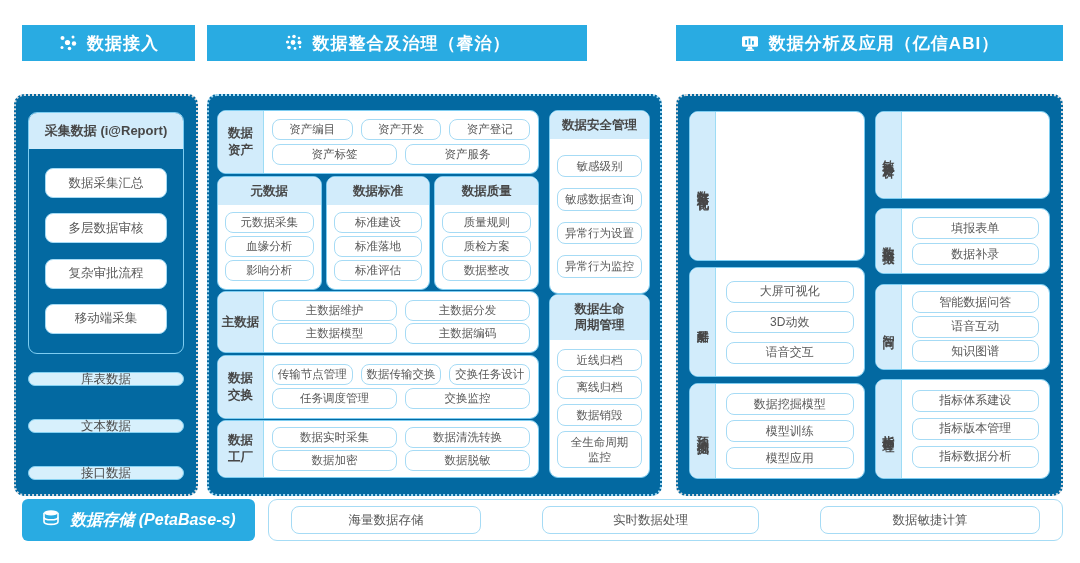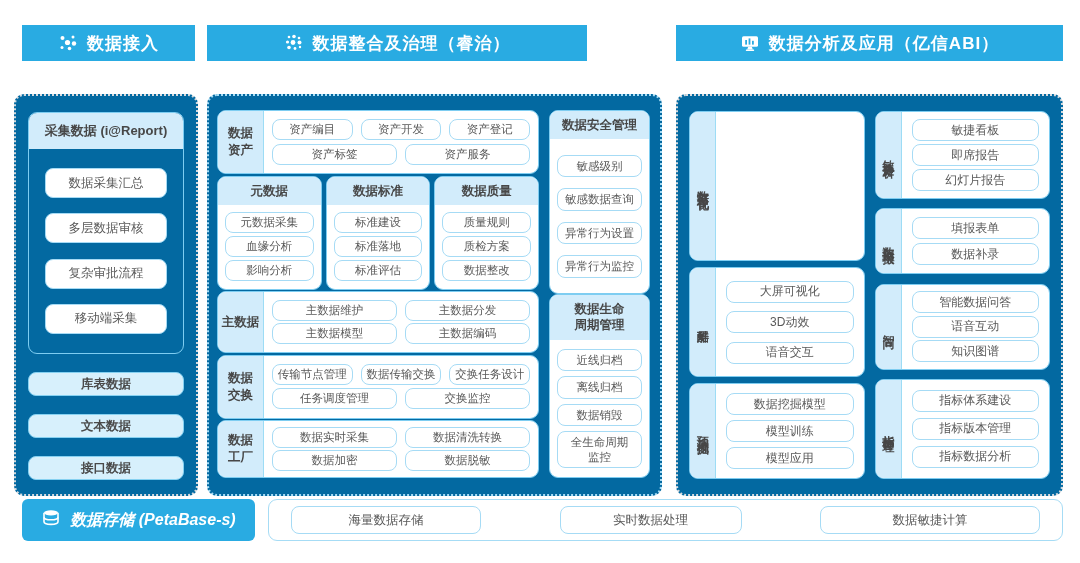--- a/index.html
+++ b/index.html
@@ -25,23 +25,23 @@
 
   
   .p-ingest{left:14px;width:184px;padding:16px 12px 14px;display:flex;flex-direction:column;}
   .report-card{height:242px;border:1px solid #7ecdf1;border-radius:9px;display:flex;
                flex-direction:column;overflow:hidden;margin-bottom:14px;}
   .card-hdr{background:#d2ecfb;text-align:center;font-weight:bold;font-size:13px;
             color:#474747;padding:9px 4px;}
   .card-body{flex:1;display:flex;flex-direction:column;justify-content:space-evenly;padding:4px 16px;}
   .card-body .pill{height:30px;font-size:12.5px;}
   .sources{flex:1;display:flex;flex-direction:column;justify-content:space-between;padding-top:4px;}
-  .source{height:24px;background:#d7f0fc;border:1px solid #86d1f1;border-radius:8px;
+  .source{height:14px;background:#d7f0fc;border:1px solid #86d1f1;border-radius:8px;
           display:flex;align-items:center;justify-content:center;font-size:12.5px;
-          font-weight:bold;color:#4a4a4a;}
+          font-weight:normal;color:#4a4a4a;}
 
   
   .p-gov{left:207px;width:455px;padding:14px 10px 16px 8px;display:flex;gap:10px;}
   .mid-main{width:322px;display:flex;flex-direction:column;justify-content:space-between;}
   .mid-side{flex:1;display:flex;flex-direction:column;justify-content:space-between;}
   .lsec{display:flex;border:1px solid #7ecdf1;border-radius:9px;overflow:hidden;background:#fff;}
   .lsec-label{width:46px;background:#d2ecfb;border-right:1px solid #9ddcf5;display:flex;
               align-items:center;justify-content:center;text-align:center;font-weight:bold;
               font-size:12.5px;color:#474747;line-height:1.35;}
   .lsec-label .wrap2{display:inline-block;max-width:28px;word-break:break-all;}
@@ -68,21 +68,21 @@
   .vsec-body .pill{height:22px;font-size:12px;}
 
   
   .storage-btn{position:absolute;left:22px;top:499px;width:233px;height:42px;background:#29abe2;
                border-radius:6px;color:#fff;font-weight:bold;font-size:16px;display:flex;
                align-items:center;justify-content:center;gap:9px;font-style:italic;}
   .storage-box{position:absolute;left:268px;top:499px;width:795px;height:42px;
                border:1px solid #a6dcf5;border-radius:9px;display:flex;align-items:center;
                justify-content:space-between;padding:0 22px;}
   .storage-box .pill{height:28px;font-size:12.5px;}
-  .sp1{width:190px;} .sp2{width:182px;} .sp3{width:220px;}
+  .sp1{width:190px;} .sp2{width:217px;} .sp3{width:220px;}
 </style>
 </head>
 <body>
 
 <div class="page">
 
   <div class="hdr" style="left:22px;width:173px;">
     <span class="ic">
       <svg width="20" height="20" viewBox="0 0 20 20" fill="#fff">
         <circle cx="4.5" cy="5" r="2"></circle>
@@ -289,25 +289,20 @@
           <div class="pill">数据挖掘模型</div>
           <div class="pill">模型训练</div>
           <div class="pill">模型应用</div>
         </div>
       </div>
     </div>
 
     <div class="rcol">
       <div class="vsec" style="height:88px;">
         <div class="vsec-label">敏捷分析</div>
-        <div class="vsec-body">
-          <div class="pill">敏捷看板</div>
-          <div class="pill">即席报告</div>
-          <div class="pill">幻灯片报告</div>
-        </div>
       </div>
 
       <div class="vsec" style="height:66px;">
         <div class="vsec-label">数据填报</div>
         <div class="vsec-body">
           <div class="pill">填报表单</div>
           <div class="pill">数据补录</div>
         </div>
       </div>
 

